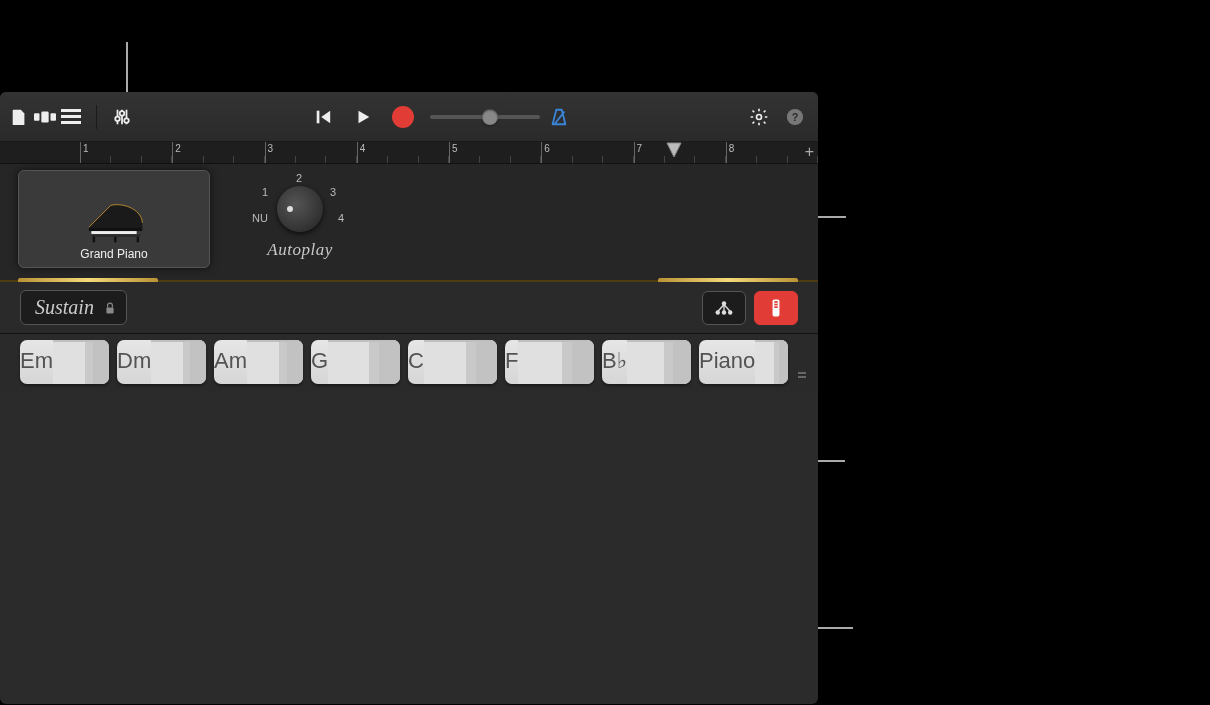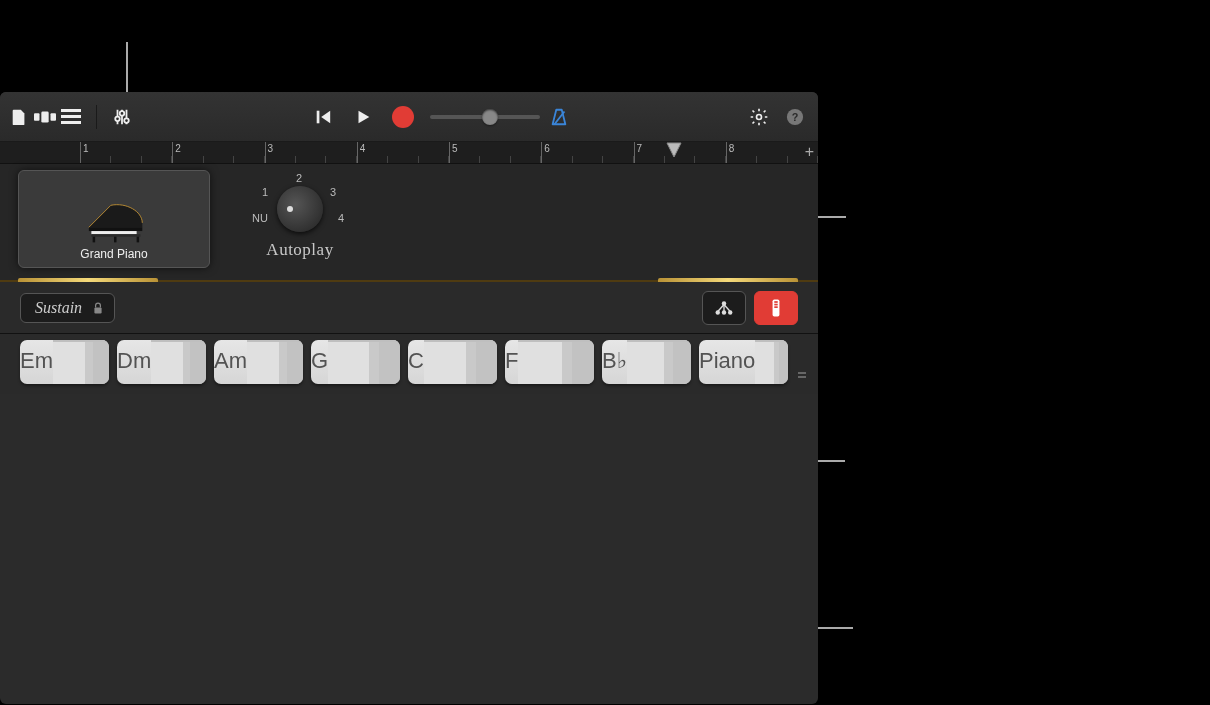--- a/index.html
+++ b/index.html
@@ -213,20 +213,21 @@
     background: #ddd;
     border-radius: 50%;
     transform: translateY(-50%);
   }
   .knob-num {
     position: absolute;
     font-size: 11px;
     color: #bbb;
   }
   .autoplay-label {
+    font-style: italic;
     font-family: "Snell Roundhand", cursive, serif;
     font-size: 17px;
     color: #c8c8c8;
     letter-spacing: .5px;
   }
 
   
   .mode-bar {
     height: 52px;
     background: #2a2a2a;
@@ -239,21 +240,21 @@
   .sustain-btn {
     display: flex;
     align-items: center;
     gap: 10px;
     background: #1c1c1c;
     border: 1px solid #555;
     border-radius: 6px;
     padding: 5px 10px 5px 14px;
     font-style: italic;
     font-family: "Snell Roundhand", cursive, serif;
-    font-size: 16px;
+    font-size: 20px;
     color: #ccc;
   }
   .lock-icon { width: 12px; height: 12px; color: #888; }
   .mode-btns { display: flex; gap: 8px; }
   .mode-btn {
     width: 44px;
     height: 34px;
     border-radius: 6px;
     border: 1px solid #555;
     background: #1c1c1c;

